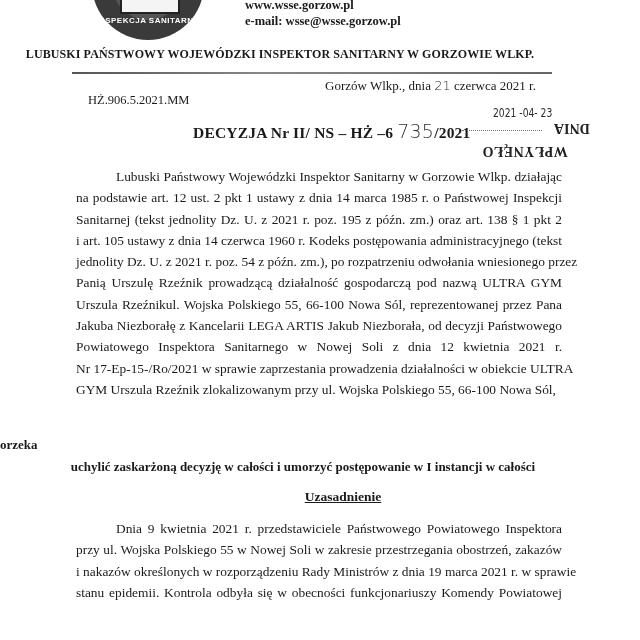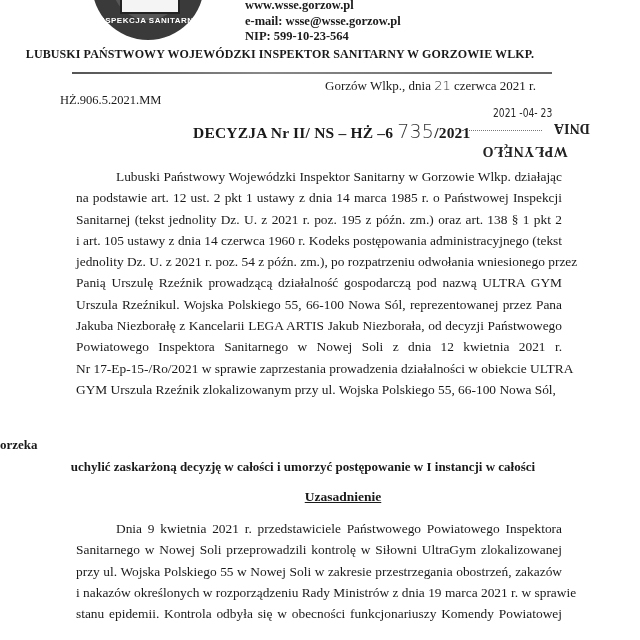--- a/index.html
+++ b/index.html
@@ -37,21 +37,21 @@
   }
   .rule {
     position: absolute; left: 72px; top: 72px; width: 480px; height: 2px;
     background: linear-gradient(90deg, #555, #888 40%, #666);
   }
   .date-line {
     position: absolute; left: 325px; top: 78px; font-size: 13px;
   }
   .hand { font-family: "DejaVu Sans", sans-serif; font-weight: 200; font-size: 13px; color: #333; }
   .ref {
-    position: absolute; left: 60px; top: 93px; font-size: 12.5px; font-family: Liberation Serif, serif;
+    position: absolute; left: 88px; top: 93px; font-size: 12.5px; font-family: Liberation Serif, serif;
   }
   .title {
     position: absolute; left: 193px; top: 120px;
     font-weight: bold; font-size: 15.5px; letter-spacing: 0.2px;
   }
   .title .hand { font-size: 19px; font-weight: 200; }
   .stamp-date {
     position: absolute; left: 493px; top: 106px;
     font-family: "DejaVu Sans", sans-serif; font-size: 11.5px; color: #2a2a2a;
     transform: scaleX(0.8); transform-origin: left;
@@ -97,21 +97,20 @@
 <div class="logo">
   <div class="logo-inner"></div>
   <div class="logo-shield"></div>
 
   <div class="logo-text">INSPEKCJA SANITARNA</div>
 </div>
 
 <div class="contact">
   <div>www.wsse.gorzow.pl</div>
   <div>e-mail: wsse@wsse.gorzow.pl</div>
-  <div>NIP: 599-10-23-564</div>
 </div>
 
 <div class="agency">LUBUSKI PAŃSTWOWY WOJEWÓDZKI INSPEKTOR SANITARNY W GORZOWIE WLKP.</div>
 <div class="rule"></div>
 
 <div class="date-line">
   <span>Gorzów Wlkp., dnia</span>
   <span class="hand">21</span>
   <span>czerwca 2021 r.</span>
 </div>
@@ -141,17 +140,16 @@
   <span class="line">Nr 17-Ep-15-/Ro/2021 w sprawie zaprzestania prowadzenia działalności w obiekcie ULTRA</span>
   <span class="line last">GYM Urszula Rzeźnik zlokalizowanym przy ul. Wojska Polskiego 55, 66-100 Nowa Sól,</span>
 </div>
 
 <div class="orzeka">orzeka</div>
 <div class="ruling">uchylić zaskarżoną decyzję w całości i umorzyć postępowanie w I instancji w całości</div>
 <div class="uzas">Uzasadnienie</div>
 
 <div class="body-text p2">
   <span class="line"><span class="indent" style="display:inline-block;width:40px"></span><span>Dnia 9 kwietnia 2021 r. przedstawiciele Państwowego Powiatowego Inspektora</span></span>
-  <span class="line">Sanitarnego w Nowej Soli przeprowadzili kontrolę w Siłowni UltraGym zlokalizowanej</span>
   <span class="line">przy ul. Wojska Polskiego 55 w Nowej Soli w zakresie przestrzegania obostrzeń, zakazów</span>
   <span class="line">i nakazów określonych w rozporządzeniu Rady Ministrów z dnia 19 marca 2021 r. w sprawie</span>
   <span class="line">stanu epidemii. Kontrola odbyła się w obecności funkcjonariuszy Komendy Powiatowej</span>
 </div>
 
 </body></html>

